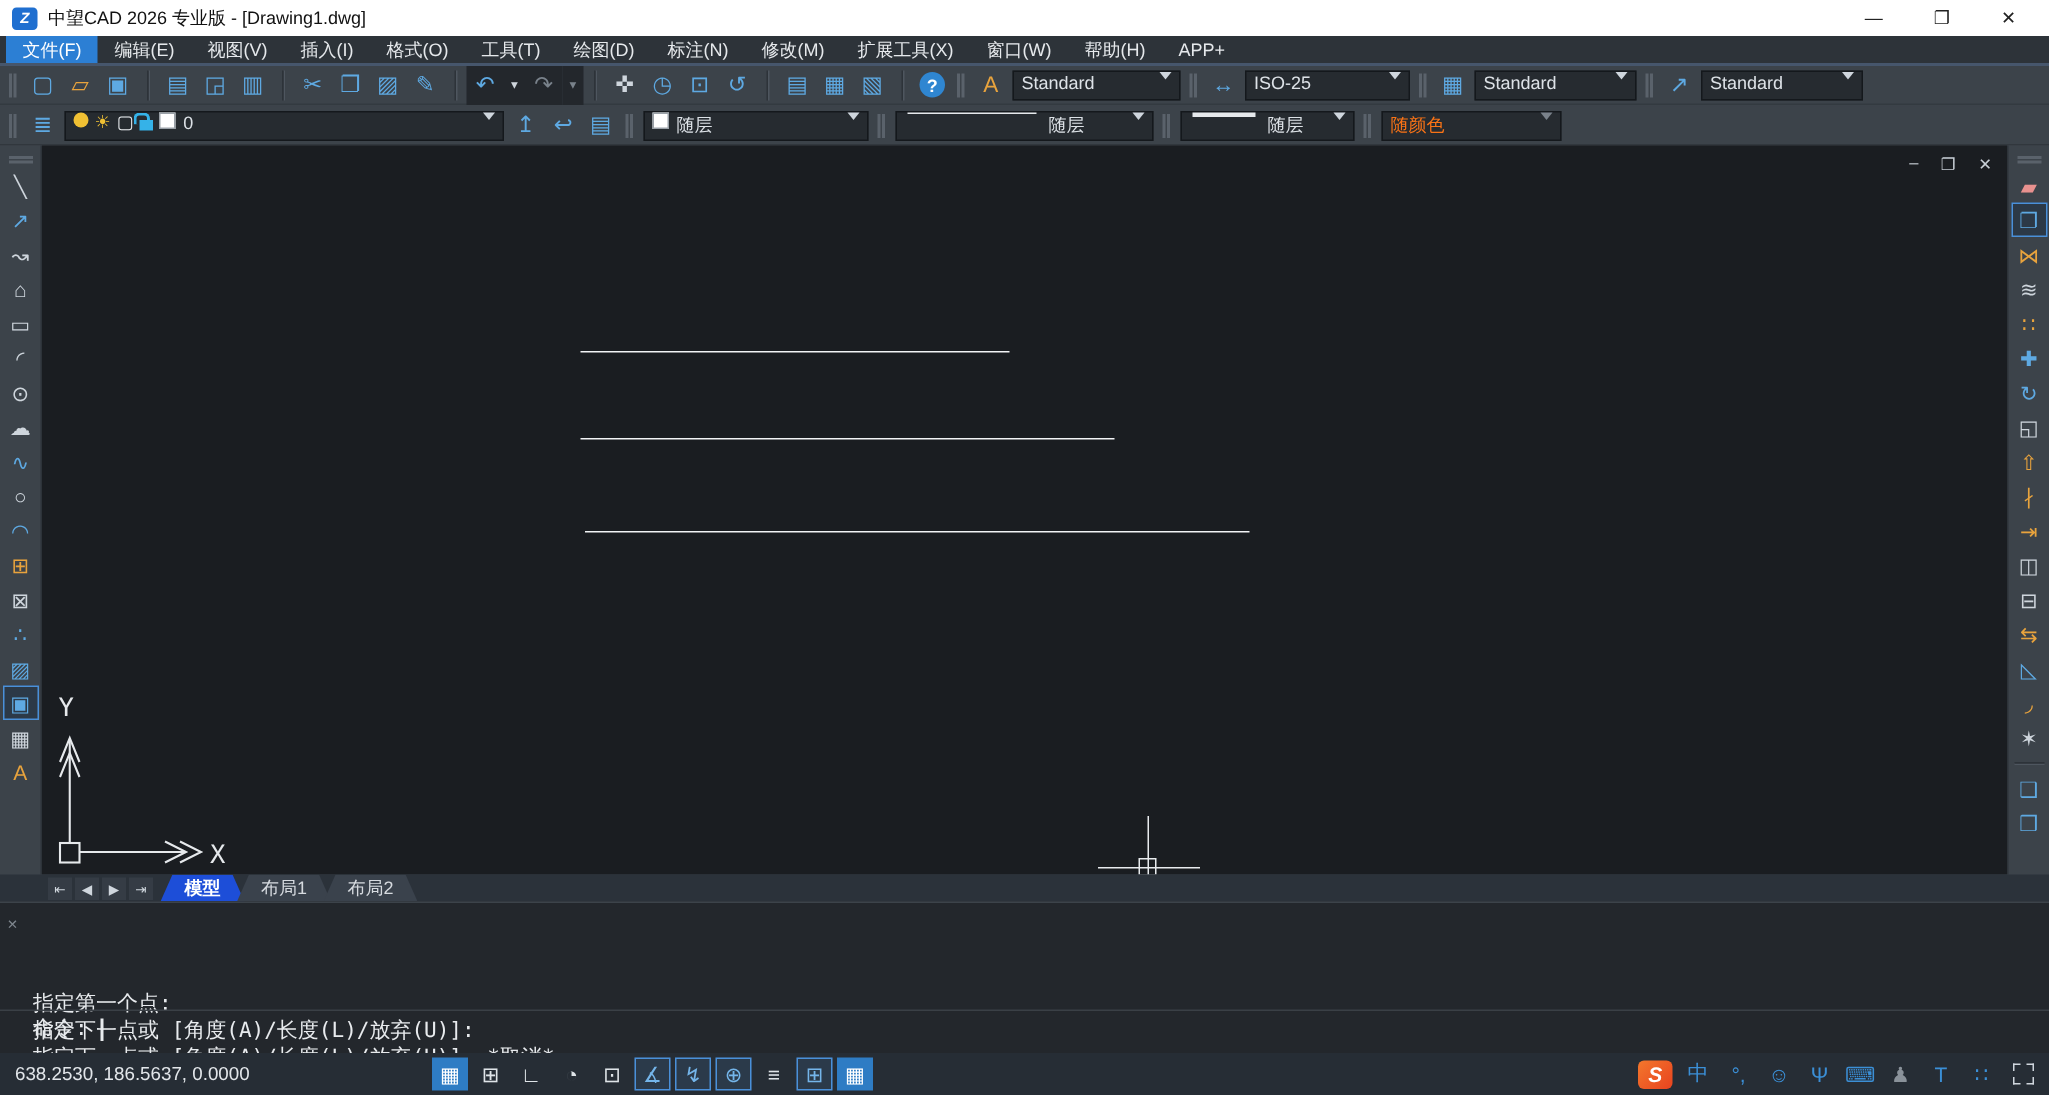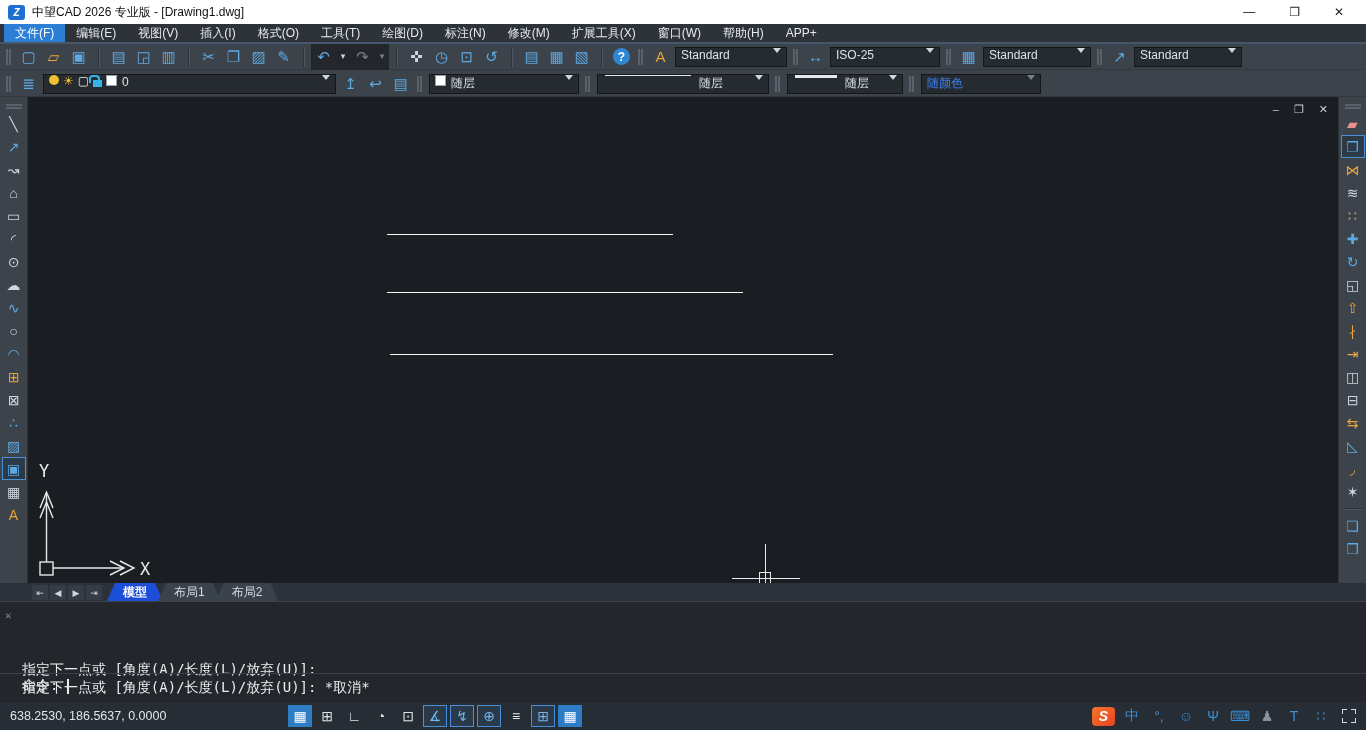--- a/index.html
+++ b/index.html
@@ -39,21 +39,21 @@
   .tbi[data-variant="panel"] { background:#23272c; height:26px; }
   .tbi[data-variant="panel-dd"] { background:#23272c; height:26px; width:14px; font-size:9px; }
   .tbi[data-variant="help"] .g { background:#2f86d1; color:#fff; width:17px; height:17px; border-radius:50%;
                                  display:grid; place-items:center; font-size:12px; font-weight:bold; }
   .tbi[data-variant="active"] { border:1px solid #4a90d9; background:#2c3947; }
 
   .combo { height:20px; background:#262b30; border:1px solid #14181c; display:flex; align-items:flex-start;
            color:#dde2e7; font-size:12px; padding:0 5px; margin:0 2px; flex:none; }
   .combo .arrow { margin-left:auto; width:0; height:0; border-left:4px solid transparent;
                   border-right:4px solid transparent; border-top:5px solid #cfd6dd; }
-  .combo.disabled { color:#3b82f6; }
+  .combo.disabled { color:#f97316; }
   .combo.disabled .arrow { border-top-color:#7a828b; }
   .swatch { width:11px; height:11px; background:#fff; border:1px solid #9aa1a8; margin-right:5px; flex:none; }
   .lt-line { height:1px; background:#e6e9ec; margin:0 8px 0 2px; flex:none; }
   .lw-line { height:3px; background:#e6e9ec; margin:0 8px 0 2px; flex:none; }
   .li { margin-right:4px; font-size:12px; line-height:1; flex:none; }
   .bulb { width:10px; height:10px; border-radius:50%; background:#f0c033; }
   .lock { width:9px; height:7px; background:#35b2e8; position:relative; margin-top:5px; }
   .lock:before { content:""; position:absolute; left:-4px; top:-5px; width:7px; height:6px;
                  border:2px solid #35b2e8; border-bottom:none; border-radius:4px 4px 0 0; }
 
@@ -579,21 +579,21 @@
       <div class="tab">布局1</div>
 
       <div class="tab">布局2</div>
     </div>
 </div>
 
 <div class="cmd">
   <span class="cmd-close">✕</span>
   <div class="cmd-history">
     
-  <div>指定下一点或 [角度(A)/长度(L)/放弃(U)]:</div><div>指定下一点或 [角度(A)/长度(L)/放弃(U)]: *取消*</div></div>
+  <div>指定第一个点:</div><div>指定下一点或 [角度(A)/长度(L)/放弃(U)]:</div><div>指定下一点或 [角度(A)/长度(L)/放弃(U)]: *取消*</div></div>
   <div class="cmd-sep"></div>
   <div class="cmd-input">
     <span>命令:</span>
     <span class="caret"></span>
   </div>
 </div>
 
 <div class="status">
   <span class="coords">638.2530, 186.5637, 0.0000</span>
   <div class="stoggles">

